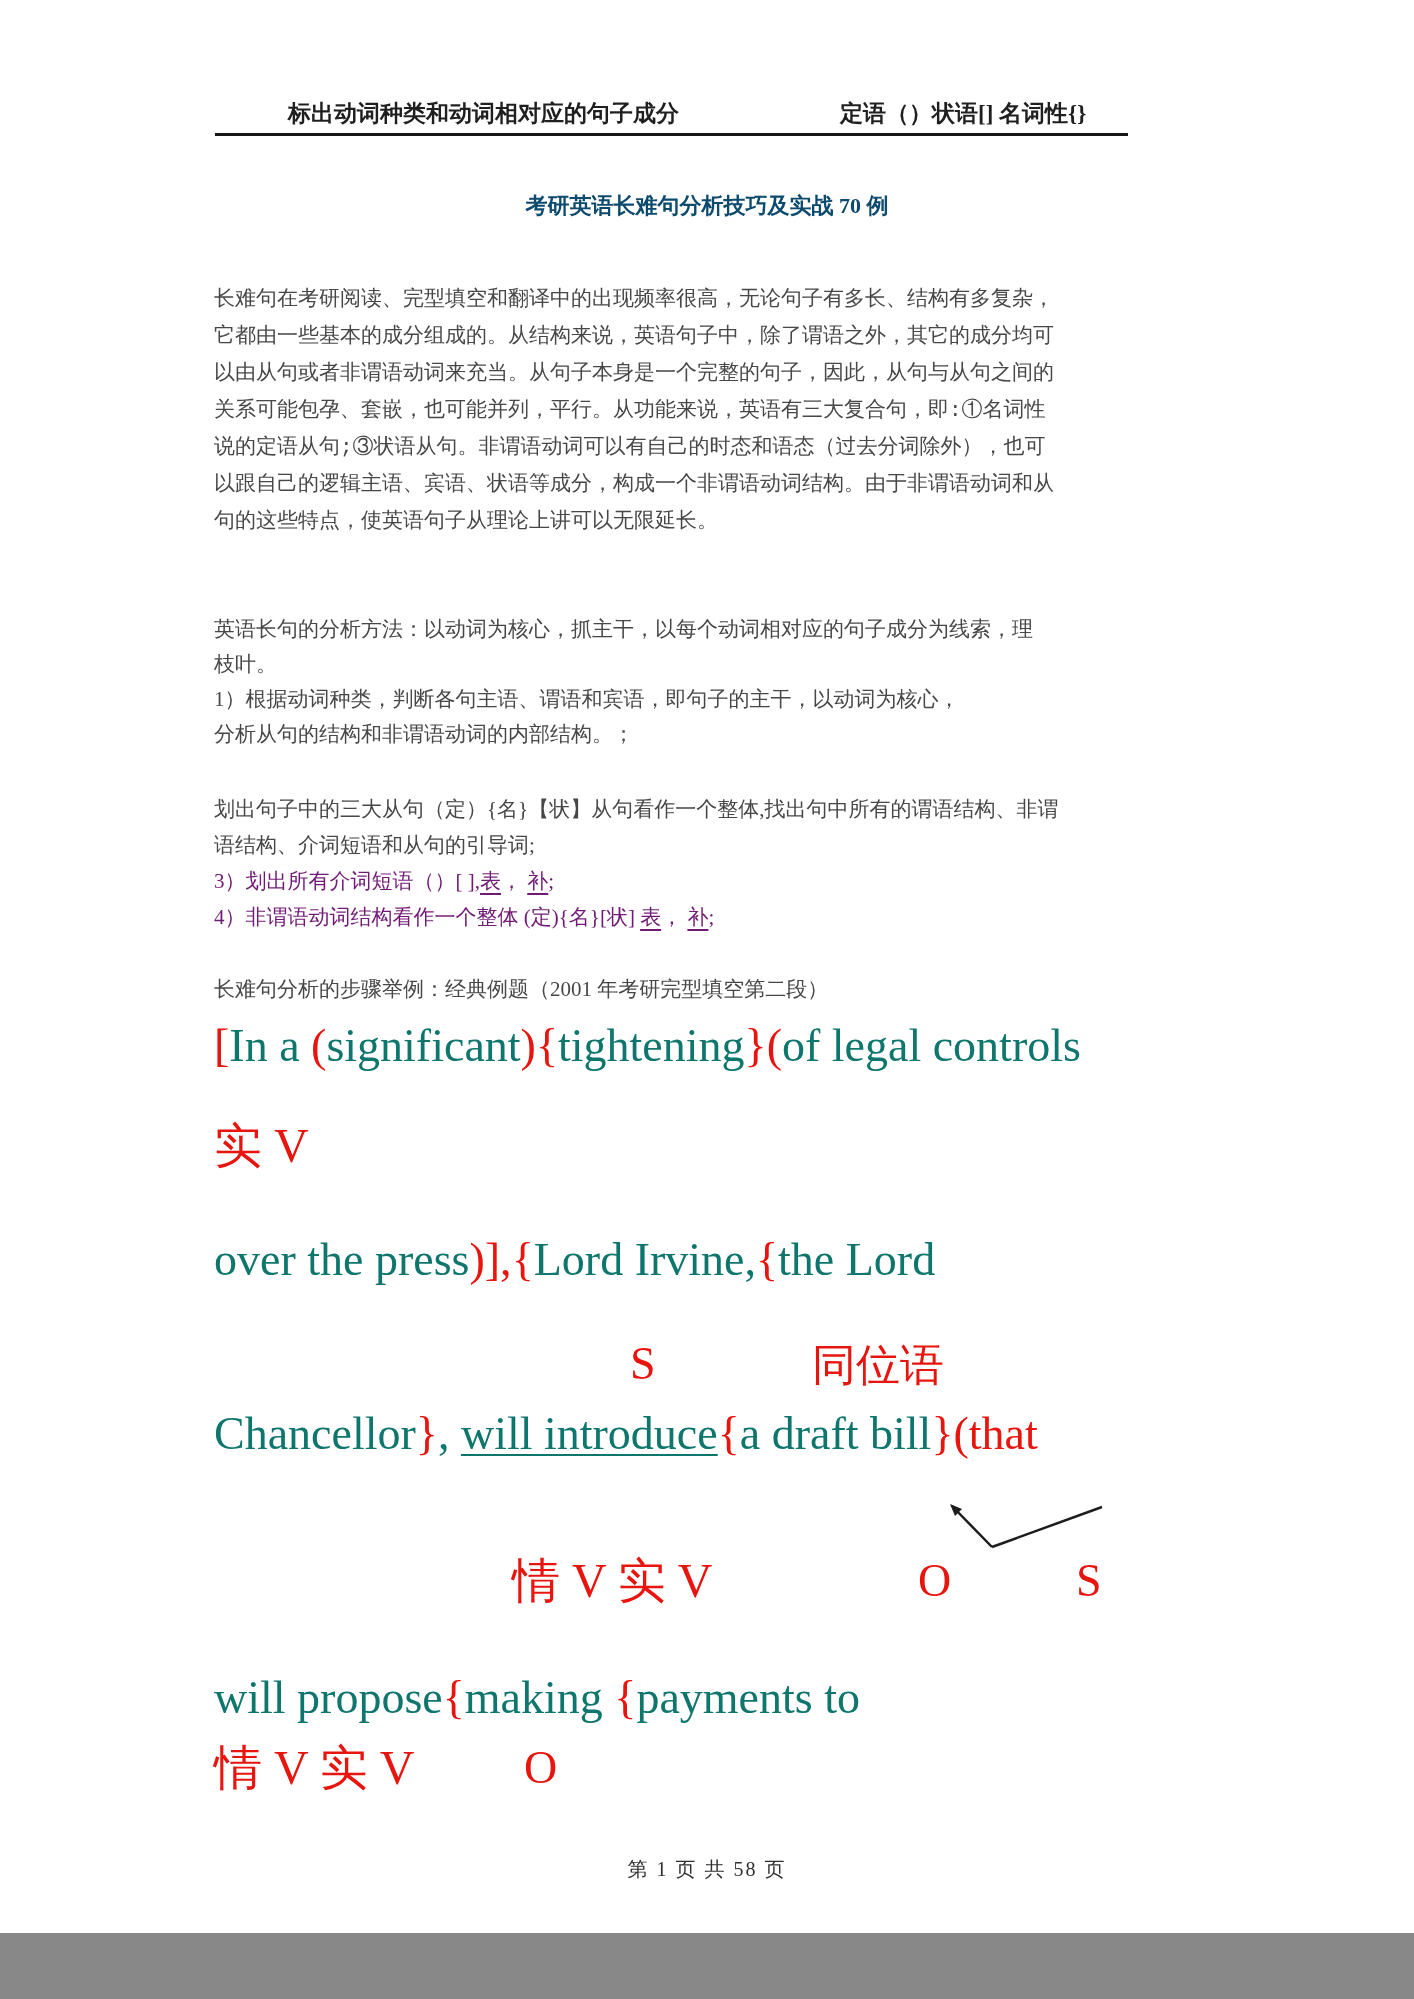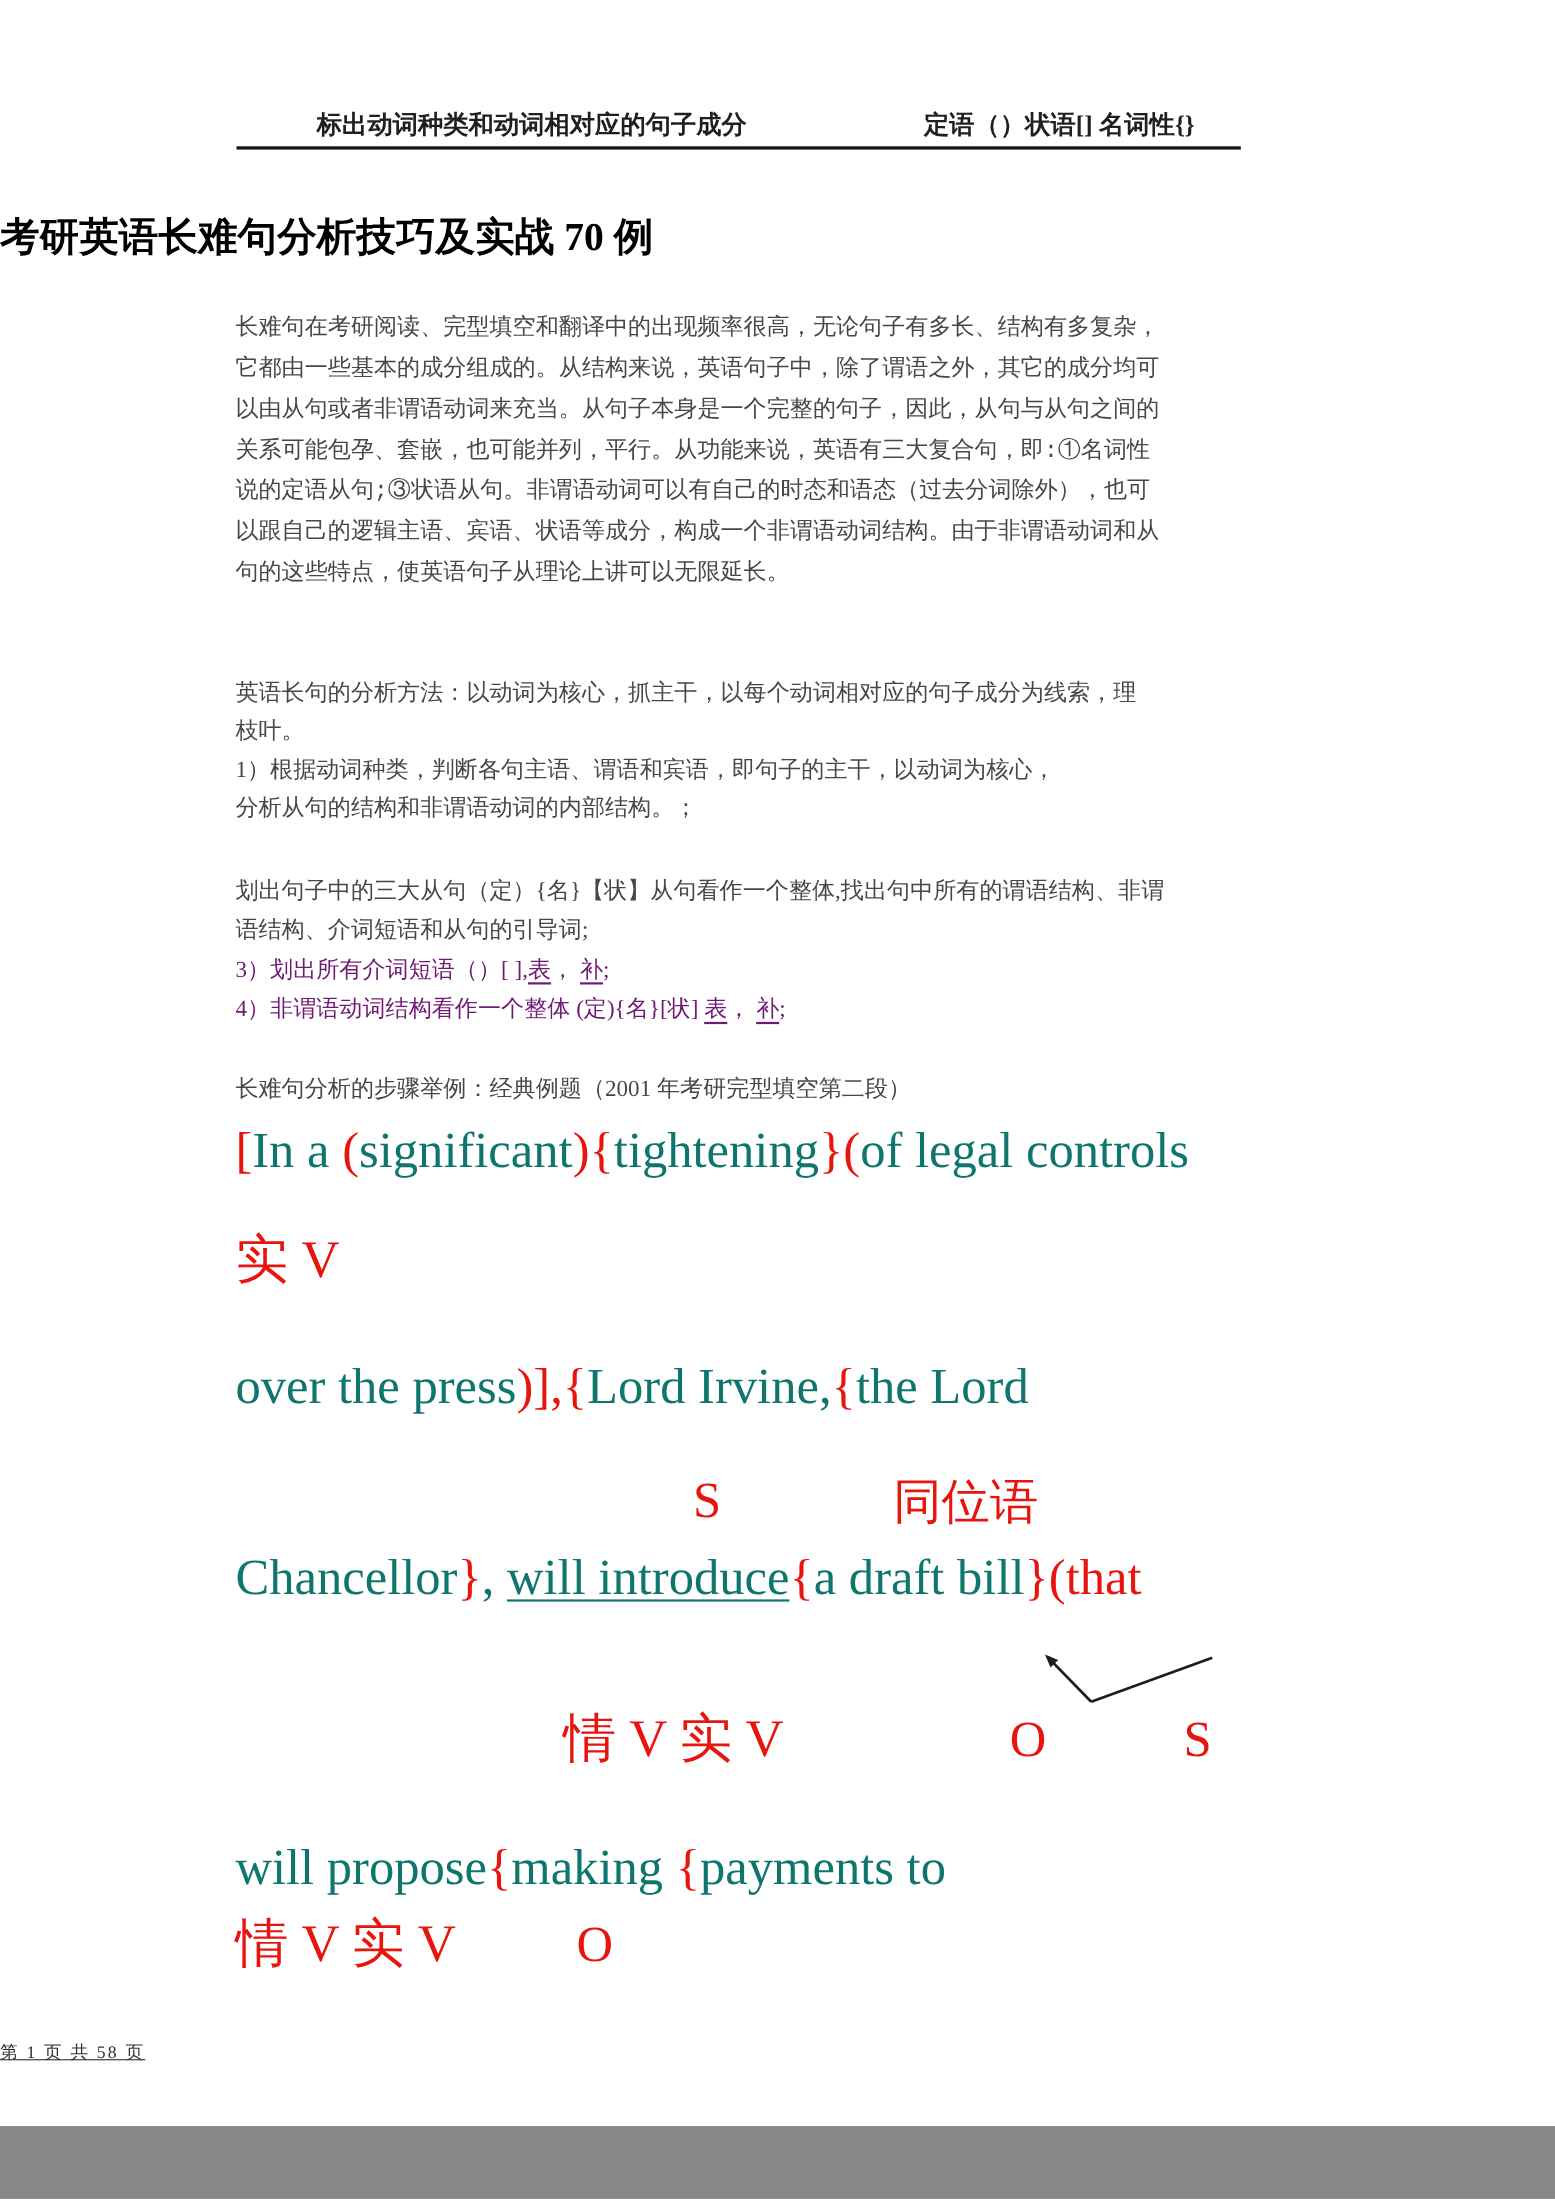--- a/index.html
+++ b/index.html
@@ -20,21 +20,21 @@
   }
   .hdr-left{left:288px;}
   .hdr-right{left:840px;}
   .hdr-rule{
     position:absolute;left:215px;top:133px;width:913px;height:3px;
     background:#161616;
   }
   
   .doc-title{
     position:absolute;left:0;top:191px;width:100%;
-    text-align:left;font-size:36px;font-weight:bold;color:#000000;
+    text-align:center;font-size:22px;font-weight:bold;color:#0c4a6e;
     white-space:nowrap;
   }
   
   .body-block{
     position:absolute;left:214px;width:990px;
     font-size:21px;color:#474747;
   }
   .intro-block{top:281px;font-family:Liberation Mono, monospace;}
   .intro-block .ln{height:37px;line-height:37px;white-space:nowrap;}
   .method-block{top:612px;}
@@ -72,23 +72,22 @@
   
   .seg-red{color:var(--red,#e8150f);}
   .seg-dark{color:#0f766e;}
   .body-block .seg-dark{color:#701a75;}
   .seg-u{text-decoration:underline;text-underline-offset:5px;text-decoration-thickness:2px;}
   
   .arrow-wrap{position:absolute;left:935px;top:1492px;width:180px;height:66px;}
   
   .footer{
     position:absolute;left:0;top:1856px;width:100%;
-    text-align:left;font-size:16px;color:#2e2e2e;white-space:nowrap;
+    text-align:center;font-size:20px;color:#2e2e2e;white-space:nowrap;
     letter-spacing:2px;
-    text-decoration:underline;
   }
 </style>
 </head>
 <body>
 
 <div class="page">
 
   <div class="hdr-text hdr-left">标出动词种类和动词相对应的句子成分</div>
   <div class="hdr-text hdr-right">定语（）状语[] 名词性{}</div>
   <div class="hdr-rule"></div>

